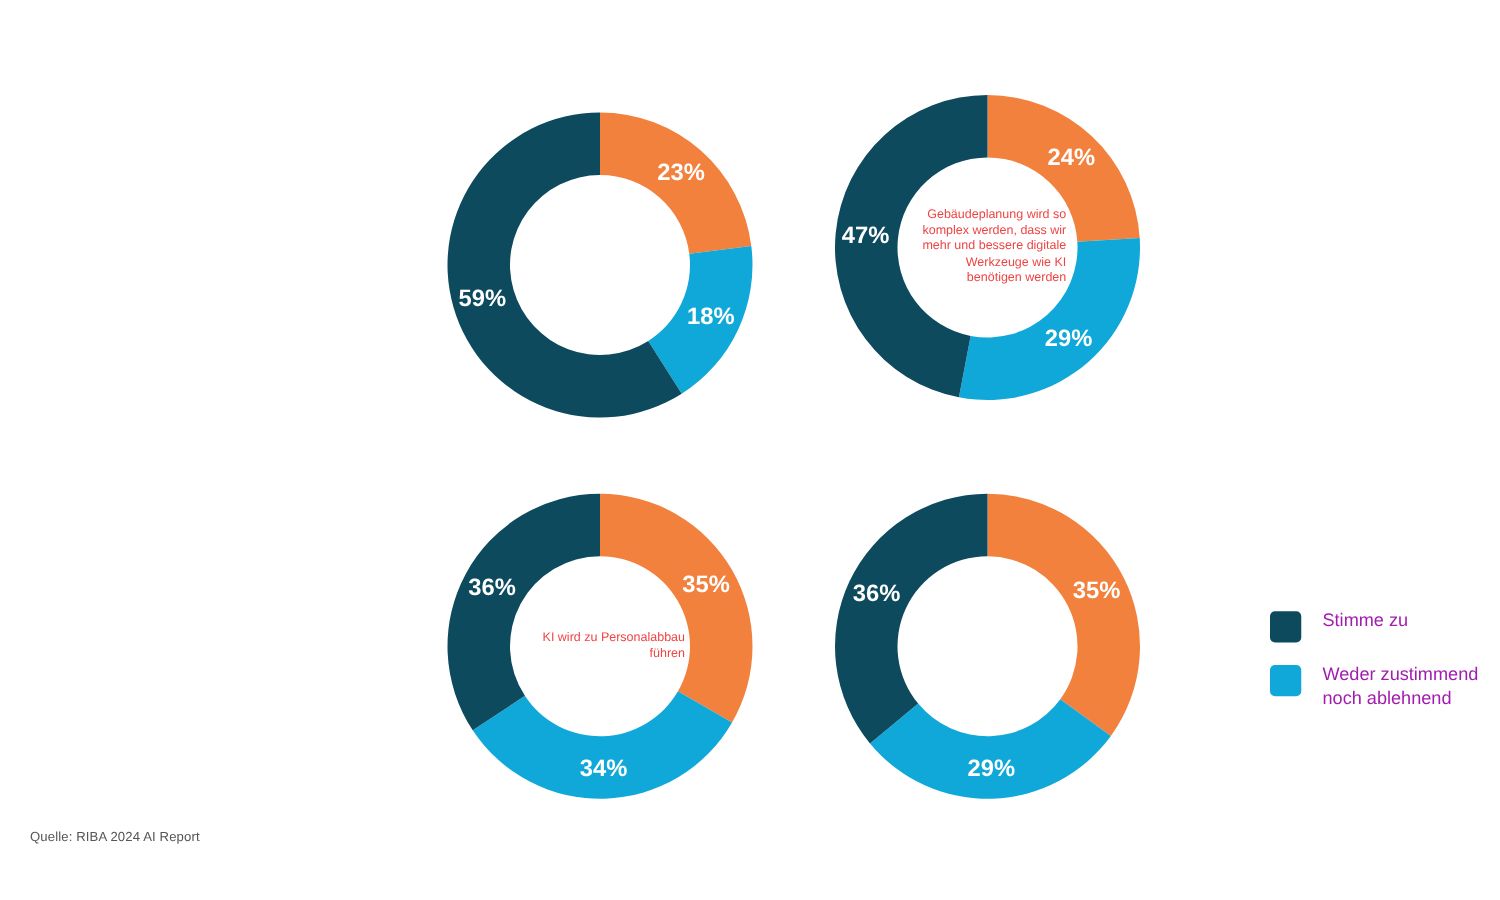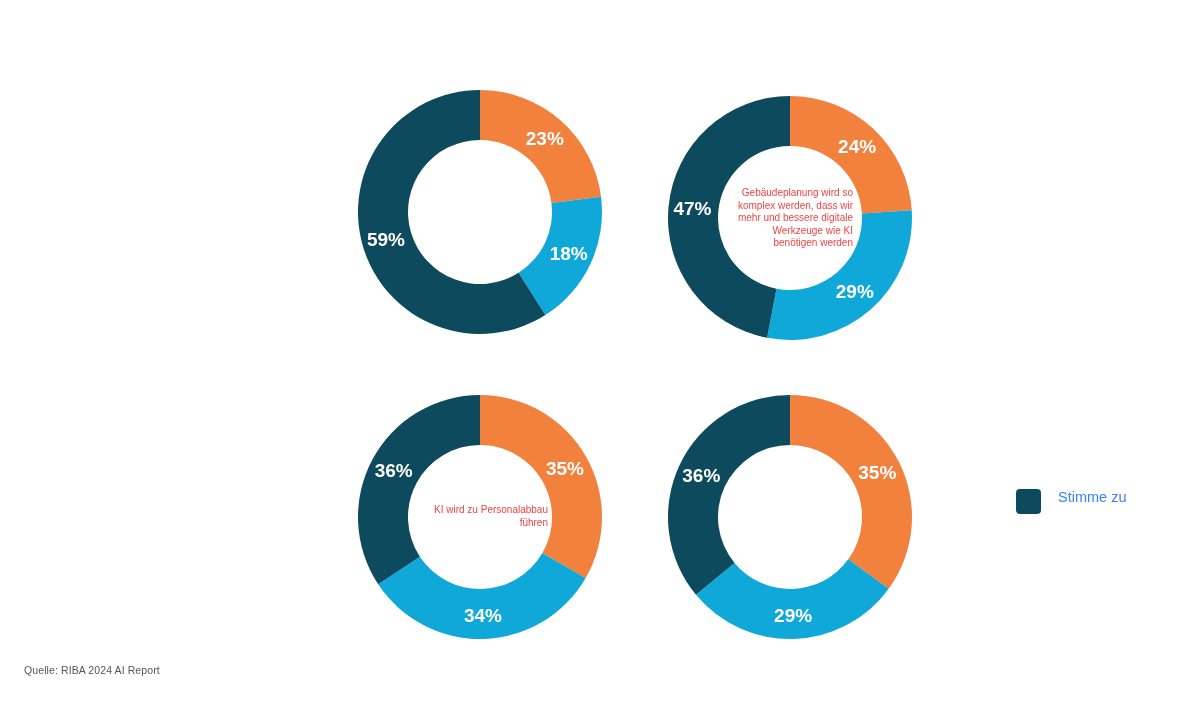--- a/index.html
+++ b/index.html
@@ -67,21 +67,21 @@
     width: 25px;
     height: 25px;
     border-radius: 4px;
     flex: 0 0 25px;
     margin-top: 1px;
   }
   .legend-label {
     margin-left: 17px;
     font-size: 14.5px;
     line-height: 1.32;
-    color: #3b82f6;
+    color: #a21caf;
     white-space: pre-line;
   }
   .source {
     position: absolute;
     left: 24px;
     top: 664px;
     font-size: 10.5px;
     color: #555555;
     letter-spacing: 0.1px;
   }
@@ -99,21 +99,21 @@
           <path d="M 195.3708689874376 233.00800691124584 A 122 122 0 1 1 129.99999999999997 8 L 130 58 A 72 72 0 1 0 168.57952923848777 190.7916106361451 Z" fill="#0d4a5e"></path>
         </g>
         <g>
           <text x="194.8" y="56.5" class="slice-label">23%</text>
           <text x="218.7" y="171.7" class="slice-label">18%</text>
           <text x="35.9" y="157.3" class="slice-label">59%</text>
         </g>
       </svg>
   </div>
 
-  <div class="donut-wrap" style="left:660px; top:88px;">
+  <div class="donut-wrap" style="left:660px; top:68px;">
     <svg viewBox="0 0 260 260">
         <g>
           <path d="M 130 8 A 122 122 0 0 1 251.75926086824913 122.33955661742375 L 201.85792444683557 125.47908259388943 A 72 72 0 0 0 130 58 Z" fill="#f2813e"></path>
           <path d="M 251.75926086824913 122.33955661742375 A 122 122 0 0 1 107.13947962054162 249.83904458890004 L 116.50854534982784 200.7246820524656 A 72 72 0 0 0 201.85792444683557 125.47908259388943 Z" fill="#10a8d8"></path>
           <path d="M 107.13947962054162 249.83904458890004 A 122 122 0 0 1 129.99999999999997 8 L 130 58 A 72 72 0 0 0 116.50854534982784 200.7246820524656 Z" fill="#0d4a5e"></path>
         </g>
         <g>
           <text x="197.1" y="58.6" class="slice-label">24%</text>
           <text x="194.8" y="203.5" class="slice-label">29%</text>
           <text x="32.4" y="120.8" class="slice-label">47%</text>
@@ -159,17 +159,22 @@
           <text x="41.3" y="88.3" class="slice-label">36%</text>
         </g>
       </svg>
   </div>
 
   <div class="legend">
     <div class="legend-row">
       <span class="legend-swatch" style="background: rgb(13, 74, 94);"></span>
       <span class="legend-label">Stimme zu</span>
     </div>
+    <div class="legend-row">
+      <span class="legend-swatch" style="background: rgb(16, 168, 216);"></span>
+      <span class="legend-label">Weder zustimmend
+noch ablehnend</span>
+    </div>
   </div>
 
   <div class="source">Quelle: RIBA 2024 AI Report</div>
 
 </div>
 
 </body></html>

